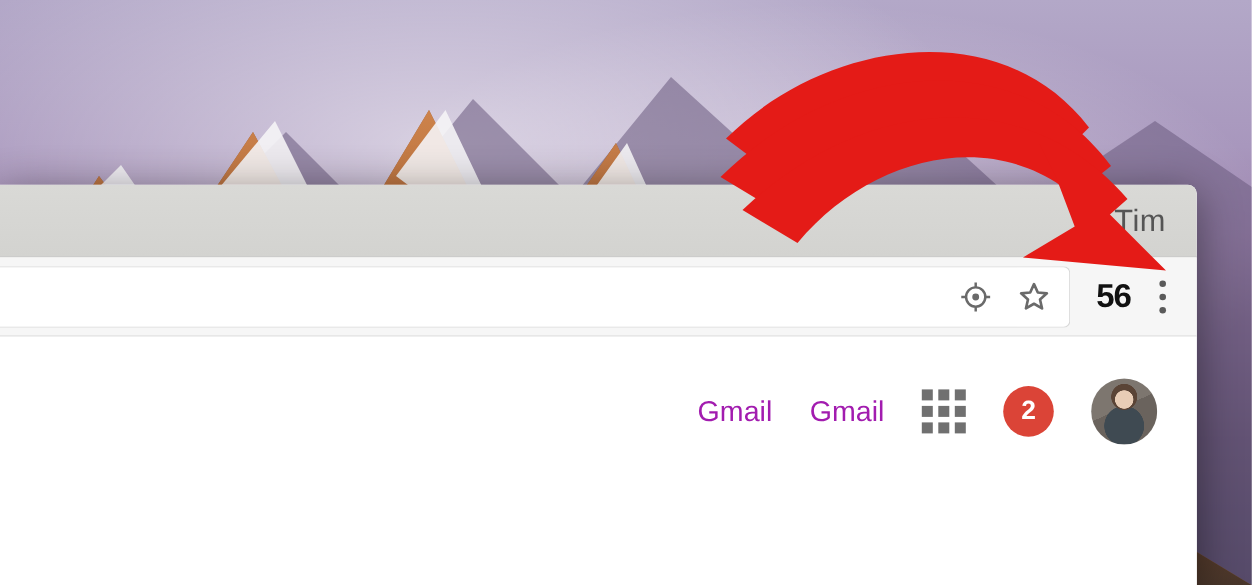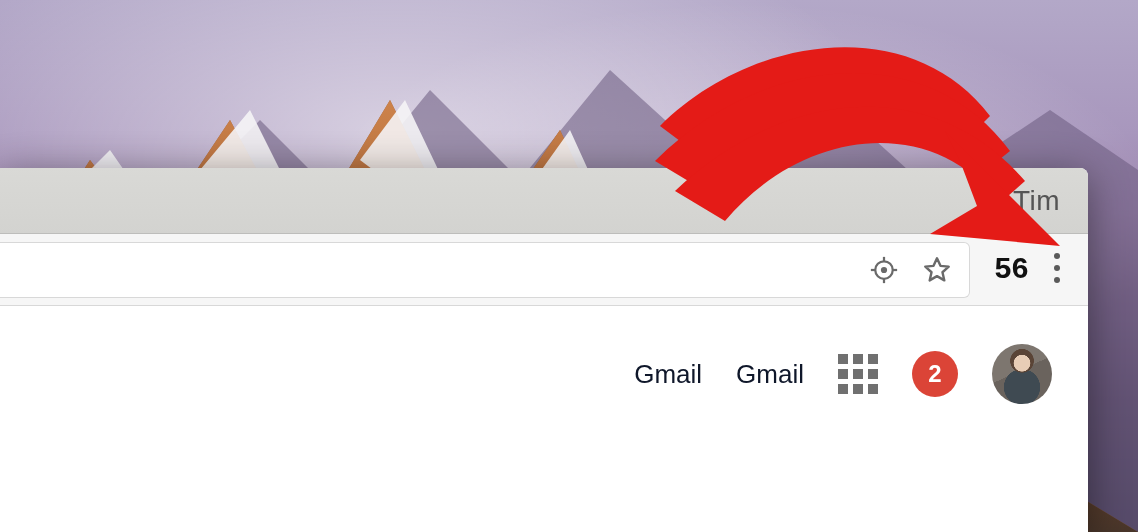--- a/index.html
+++ b/index.html
@@ -62,24 +62,23 @@
     border-radius: 0 6px 6px 0;
     display: flex;
     align-items: center;
     justify-content: flex-end;
     padding-right: 16px;
     gap: 22px;
   }
   .omnibox .icon { color:#6a6a6a; display:flex; align-items:center; justify-content:center; }
   .toolbar-right {
     display: flex;
-    align-items: flex-start;
+    align-items: center;
     gap: 10px;
     padding: 0 18px 0 18px;
-    font-family: Liberation Mono, monospace;
   }
   .ext-badge {
     font-size: 30px;
     font-weight: 700;
     color: #111;
     letter-spacing: -1px;
     padding: 0 6px;
   }
   .kebab { width:26px; display:flex; flex-direction:column; align-items:center; gap:6px; }
   .kebab span { width:6px; height:6px; border-radius:50%; background:#5a5a5a; }
@@ -93,21 +92,21 @@
   .google-bar {
     position: absolute;
     right: 36px;
     top: 38px;
     display: flex;
     align-items: center;
     gap: 34px;
   }
   .glink {
     font-size: 26px;
-    color: #0f172a;
+    color: #a21caf;
     text-decoration: none;
     cursor: pointer;
   }
   .apps-grid {
     width: 40px; height:40px;
     display:grid;
     grid-template-columns: repeat(3, 10px);
     grid-template-rows: repeat(3, 10px);
     gap: 5px;
     cursor:pointer;

